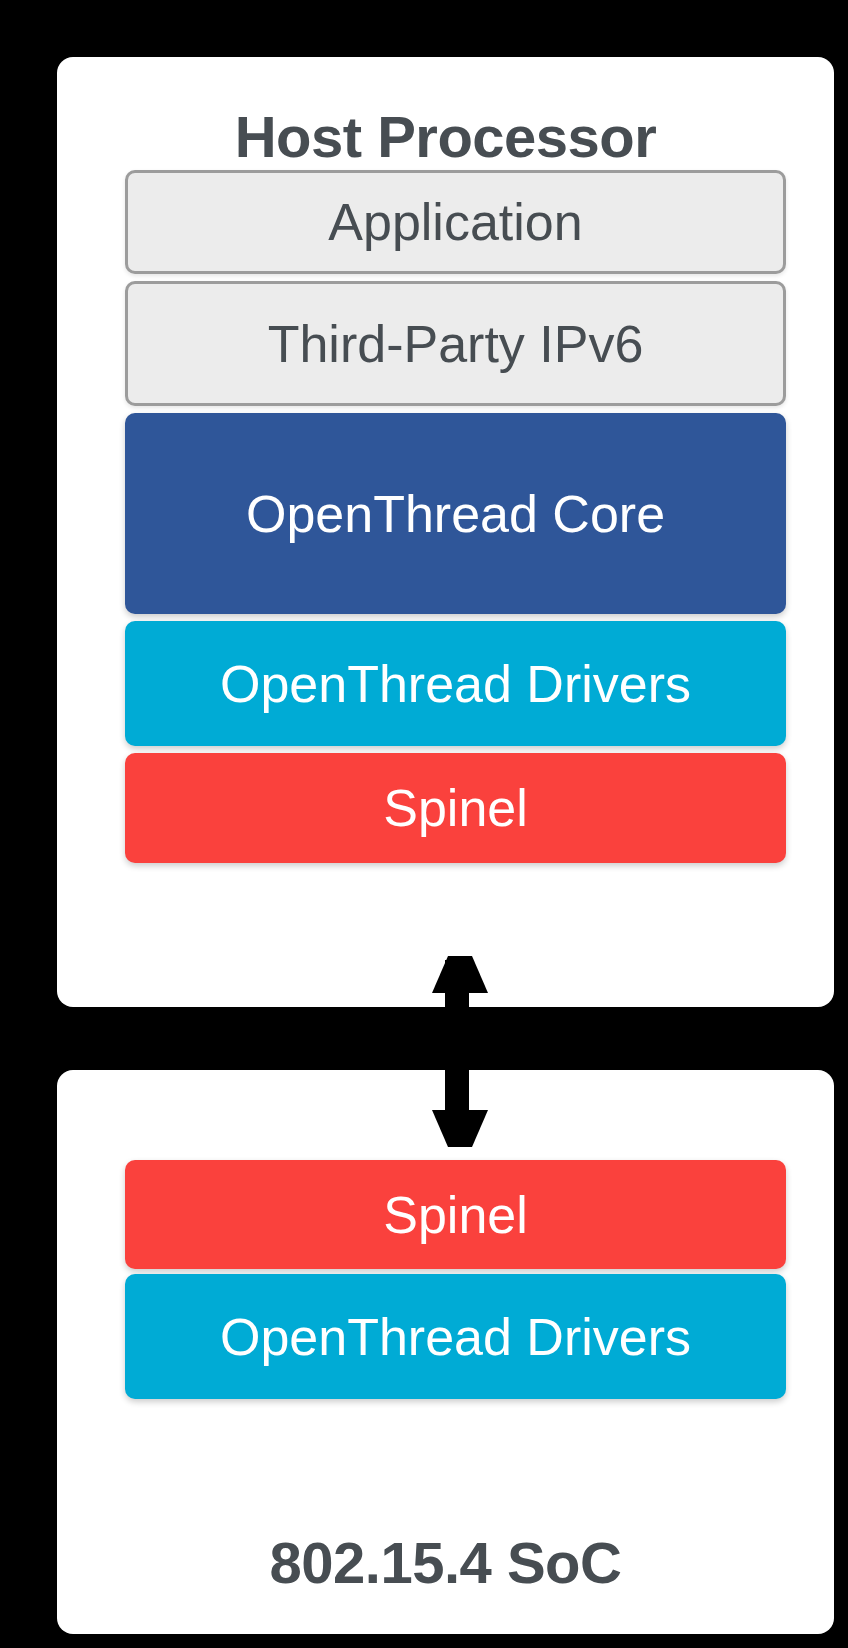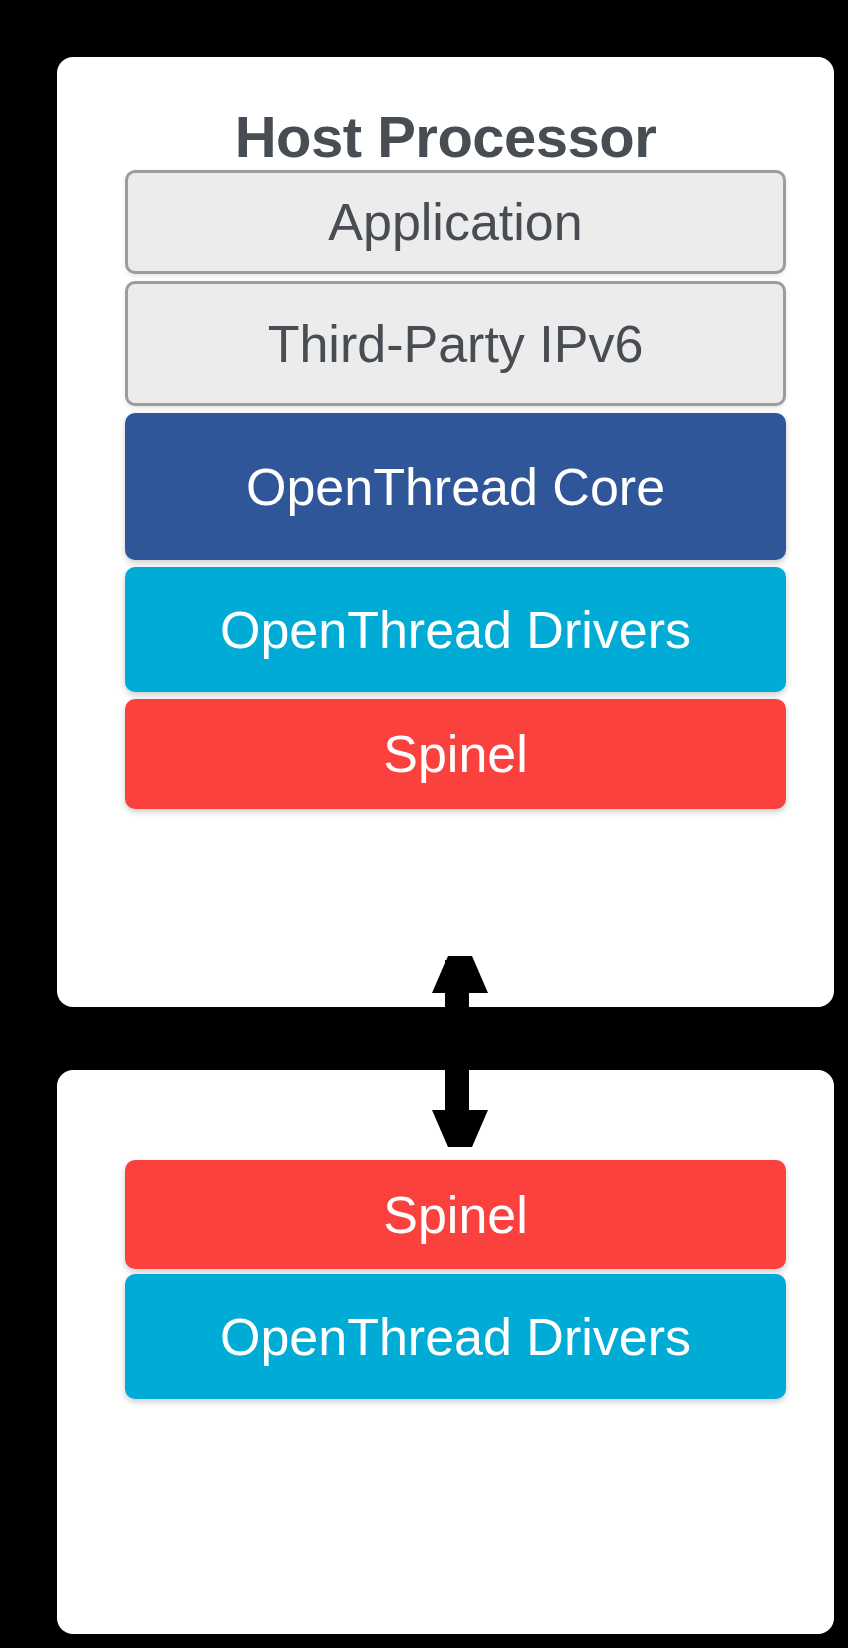--- a/index.html
+++ b/index.html
@@ -57,21 +57,21 @@
   }
   .layer.cyan { background: var(--cyan); }
   .layer.blue { background: var(--blue); }
   .layer.red  { background: var(--red); }
 
   .h104 { height: 104px; }
   .h108 { height: 125px; }
   .h109 { height: 109px; }
   .h110 { height: 110px; }
   .h147 { height: 147px; }
-  .h201 { height: 147px; text-align: center; }
+  .h201 { height: 201px; text-align: center; }
 
   
   .arrow-shaft {
     position: absolute; left: 421px; top: 936px;
     width: 6px; height: 152px; background: #000;
   }
   .arrow-head { position: absolute; left: 408px; width: 0; height: 0;
     border-left: 16px solid transparent; border-right: 16px solid transparent; }
   .arrow-head.up   { top: 908px;  border-bottom: 37px solid #000; }
   .arrow-head.down { top: 1086px; border-top: 37px solid #000; }
@@ -90,19 +90,20 @@
       <div class="layer cyan h108">OpenThread Drivers</div>
       <div class="layer red h110">Spinel</div>
     </div>
   </section>
 
   <section class="card card-soc">
     <div class="stack stack-soc">
       <div class="layer red h109">Spinel</div>
       <div class="layer cyan h108">OpenThread Drivers</div>
     </div>
+    <h1 class="card-title soc-title">802.15.4 SoC</h1>
   </section>
 
   <span class="arrow-head up"></span>
   <span class="arrow-shaft"></span>
   <span class="arrow-head down"></span>
 
 </div>
 
 </body></html>

